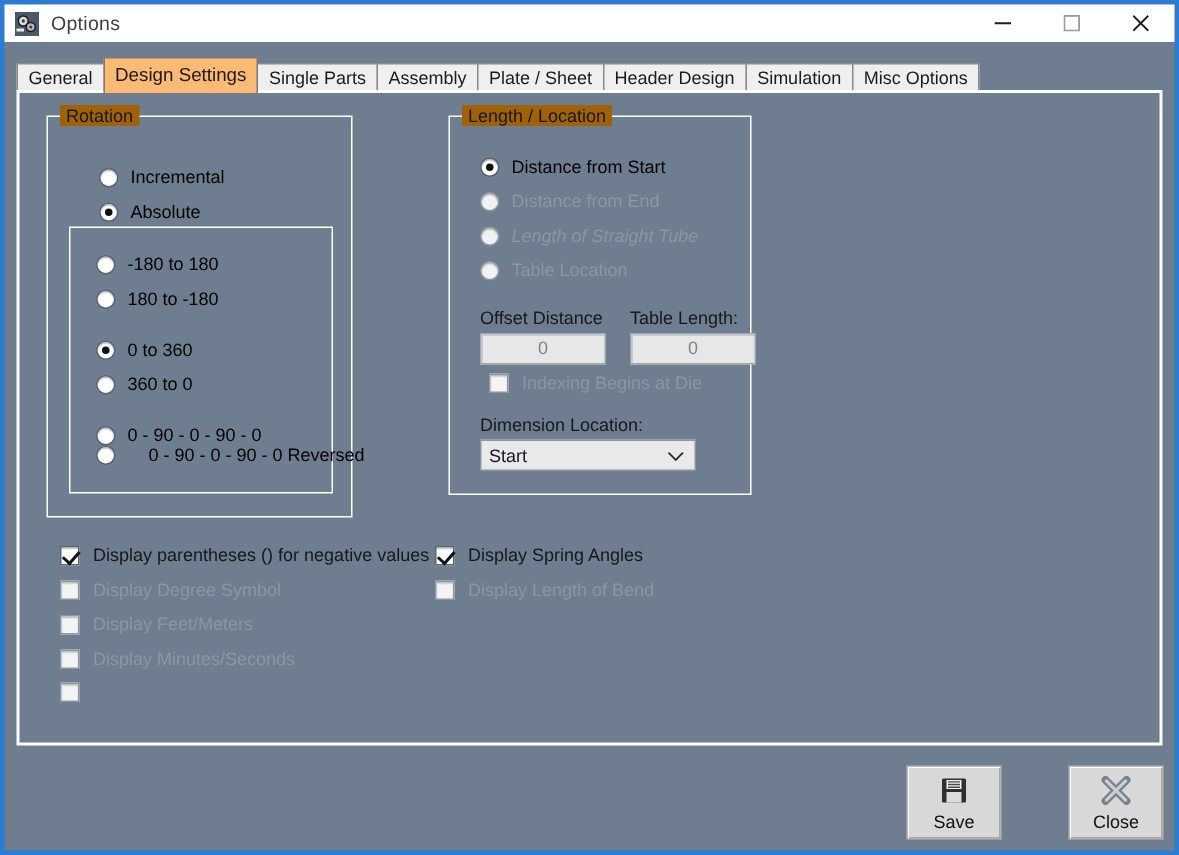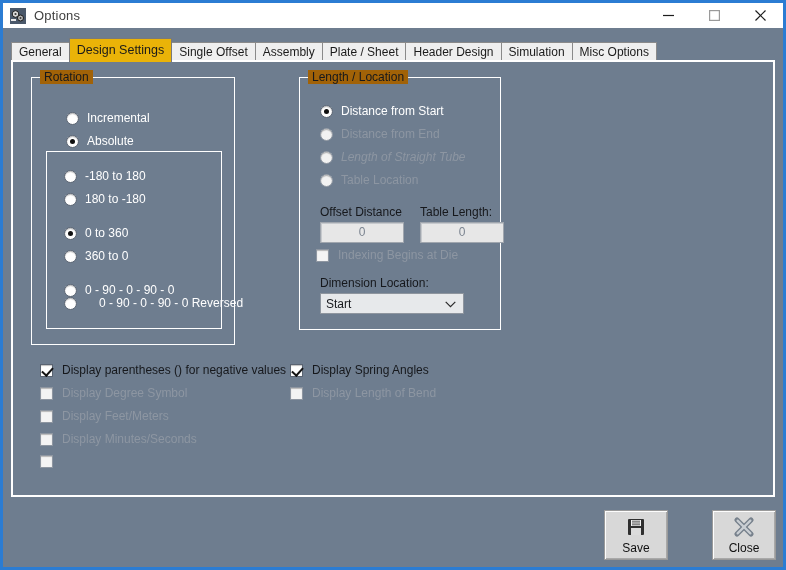--- a/index.html
+++ b/index.html
@@ -47,21 +47,21 @@
     background:#efefef;
     border:1px solid #8a8a8a;
     border-bottom:none;
     color:#1b1b1b;
     font-size:12px;
     margin-right:-1px;
     white-space:nowrap;
   }
   .tab.active {
     height:24px; line-height:23px;
-    background:#eab308;
+    background:#fdba74;
     border-color:#7a7a7a;
     position:relative; z-index:5;
     margin-bottom:-1px;
     font-size:12.5px;
   }
 
   
   #panel {
     position:absolute; left:8px; top:57px; width:764px; height:437px;
     background:#6e7d8f;
@@ -94,21 +94,21 @@
     position:relative;
     box-shadow: inset 0 1px 1px rgba(0,0,0,.28);
   }
   .radio.sel::after {
     content:"";
     position:absolute; left:3px; top:3px;
     width:5px; height:5px; border-radius:50%;
     background:#101010;
   }
   .radio.dis { background:#f2f2f2; border-color:#8e96a1; }
-  .rlabel { margin-left:8px; color:#ffffff; font-size:12px; white-space:nowrap; }
+  .rlabel { margin-left:8px; color:#000000; font-size:12px; white-space:nowrap; }
   .rlabel.dis { color:#8d96a2; }
 
   
   .check-row { position:absolute; display:flex; align-items:center; }
   .cbox {
     width:13px; height:13px;
     background:#ffffff;
     border:1px solid #5a6472;
     flex:0 0 auto; position:relative;
     box-shadow: inset 0 1px 1px rgba(0,0,0,.25);
@@ -198,21 +198,21 @@
             <line x1="0.5" y1="0.5" x2="10.5" y2="10.5" stroke="#1d1d1d" stroke-width="1.2"></line>
             <line x1="10.5" y1="0.5" x2="0.5" y2="10.5" stroke="#1d1d1d" stroke-width="1.2"></line>
           </svg>
       </div>
     </div>
   </div>
 
   <div id="tabstrip">
       <div class="tab"><span>General</span></div>
       <div class="tab active"><span>Design Settings</span></div>
-      <div class="tab"><span>Single Offset</span></div>
+      <div class="tab"><span>Single Parts</span></div>
       <div class="tab"><span>Assembly</span></div>
       <div class="tab"><span>Plate / Sheet</span></div>
       <div class="tab"><span>Header Design</span></div>
       <div class="tab"><span>Simulation</span></div>
       <div class="tab"><span>Misc Options</span></div>
     </div>
 
   <div id="panel">
 
     <div class="group" style="left:18px; top:15px; width:204px; height:268px;">
@@ -278,21 +278,21 @@
             <div class="rlabel dis">Table Location</div>
           </div>
         </div>
 
       <div class="flabel" style="left:20px; top:127px;">Offset Distance</div>
       <div class="flabel" style="left:120px; top:127px;">Table Length:</div>
 
       <div class="tinput" style="left:20px; top:144px; width:84px;">0</div>
       <div class="tinput" style="left:120px; top:144px; width:84px;">0</div>
 
-      <div class="check-row" style="left:16px; top:170px;">
+      <div class="check-row" style="left:26px; top:170px;">
         <div class="cbox dis"></div>
         <div class="clabel dis">Indexing Begins at Die</div>
       </div>
 
       <div class="flabel" style="left:20px; top:198px;">Dimension Location:</div>
       <div class="sel-box" style="left:20px; top:215px; width:144px;text-align:right;">
         <span>Start</span>
         <span class="sel-arrow">
           <svg width="11" height="7" viewBox="0 0 11 7">
               <polyline points="0.7,0.8 5.5,5.6 10.3,0.8" fill="none" stroke="#2a2a2a" stroke-width="1.2"></polyline>

